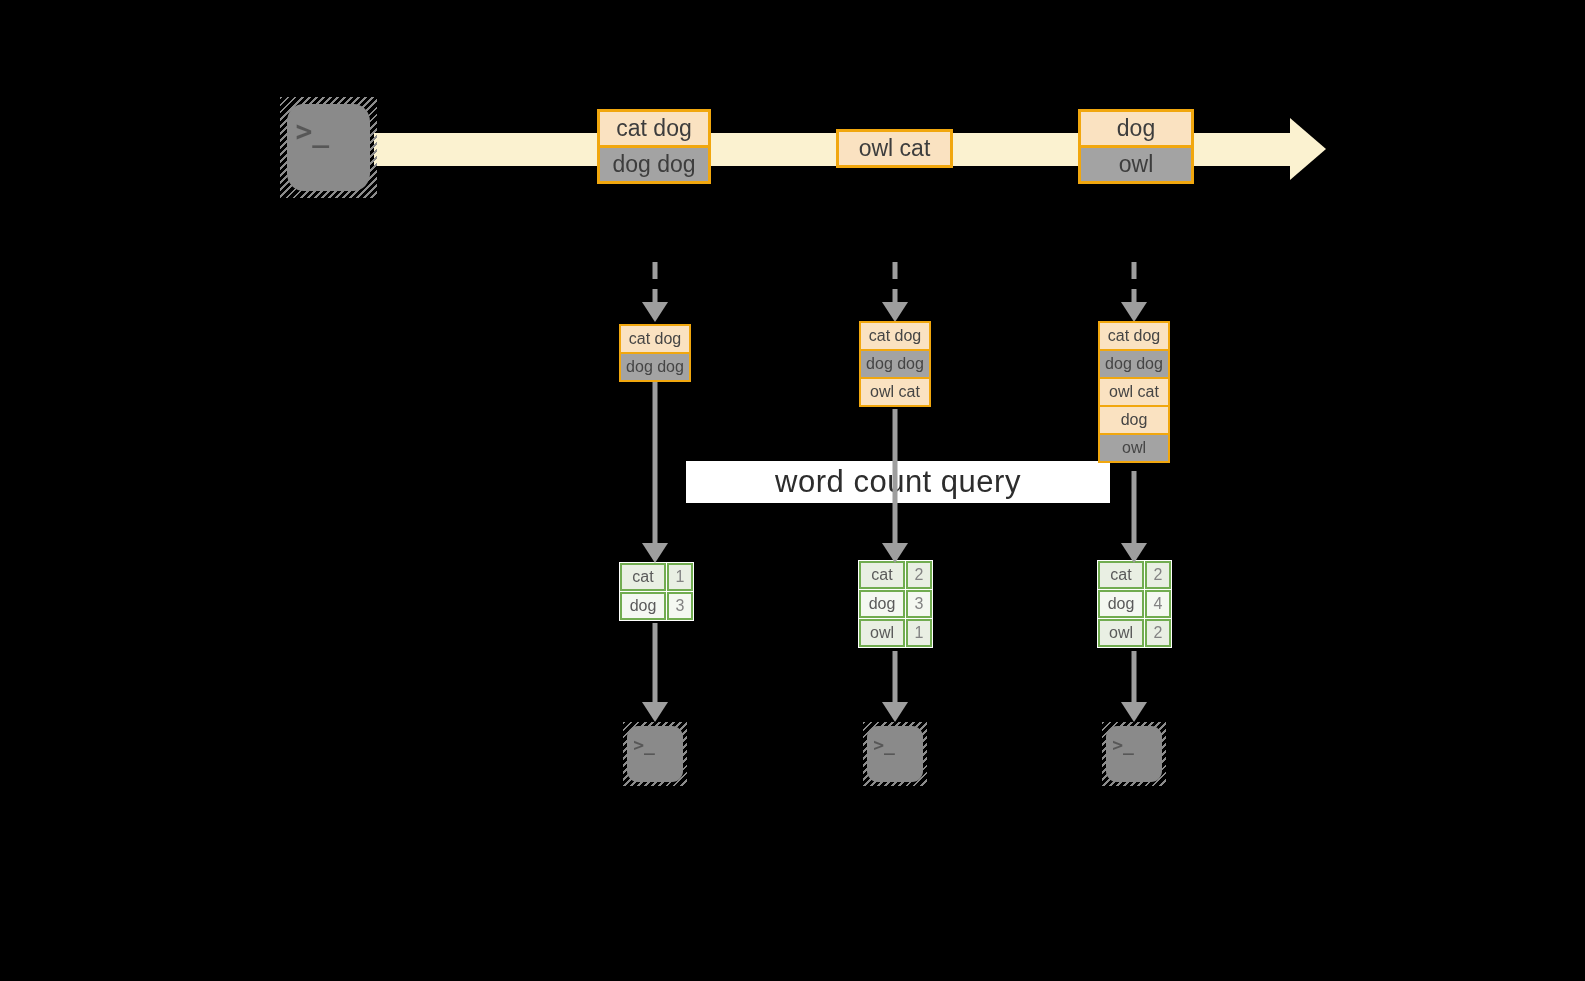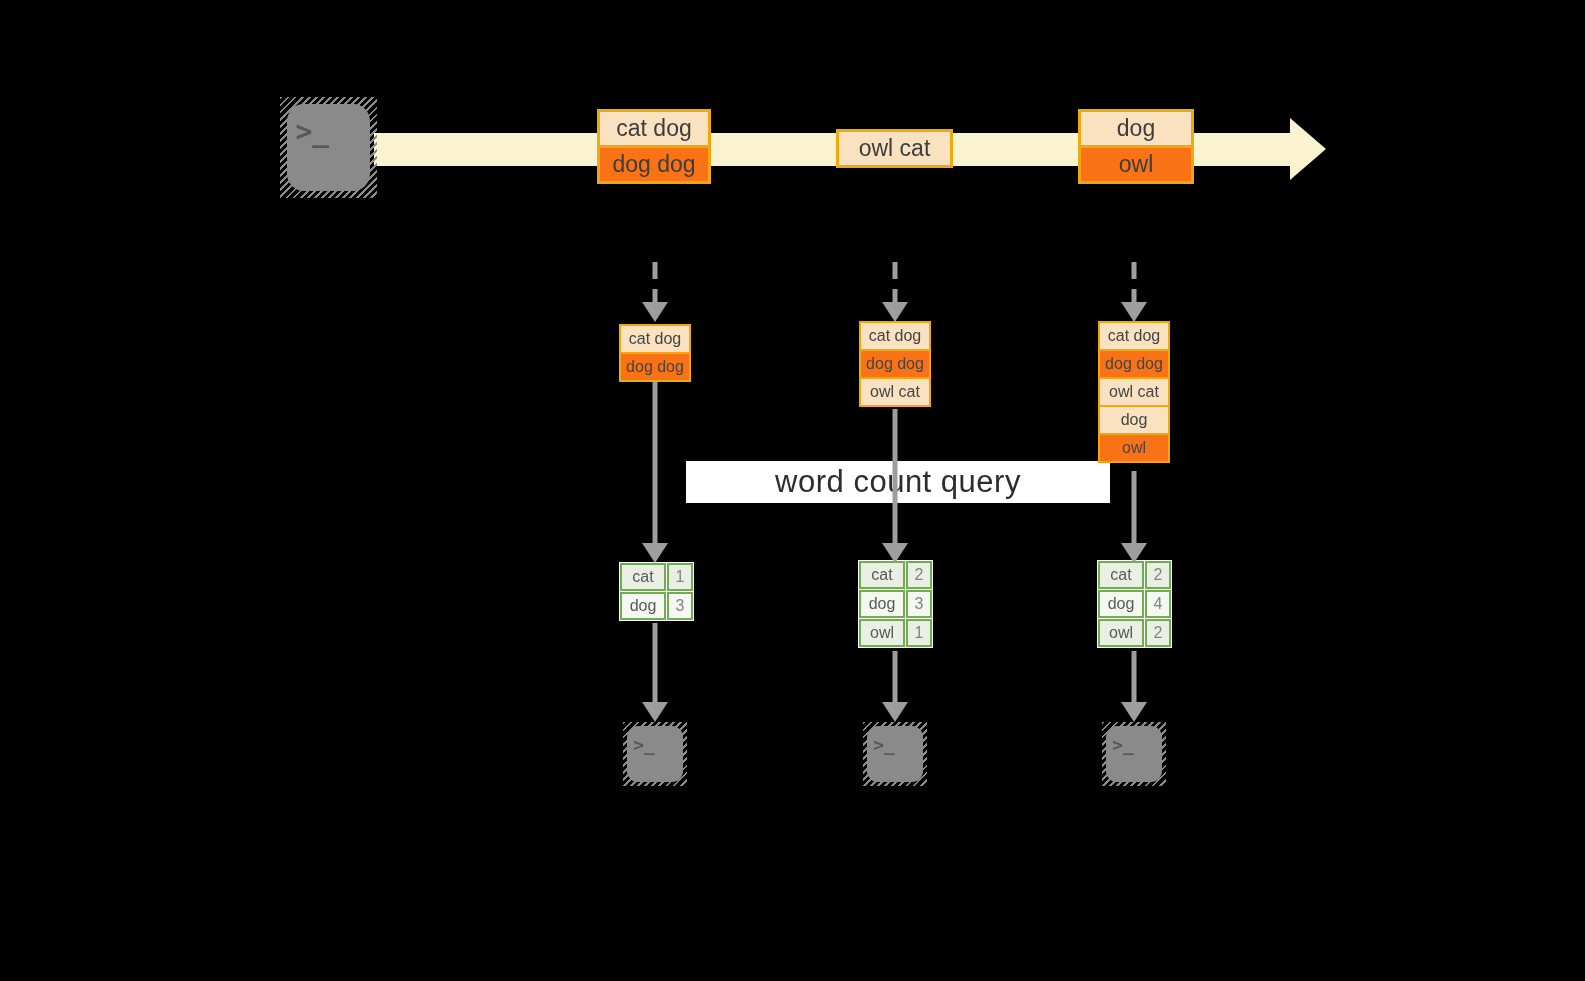--- a/index.html
+++ b/index.html
@@ -11,21 +11,21 @@
   .stream-head{position:absolute;left:1290px;top:118px;width:36px;height:62px;background:#fbf2d0;
                clip-path:polygon(0 0,100% 50%,0 100%);z-index:1;}
 
   
   .sbox{position:absolute;display:flex;flex-direction:column;z-index:2;}
   .scell{box-sizing:border-box;width:100%;height:39px;border:3px solid #f1a70e;
          display:flex;align-items:center;justify-content:center;
          font-size:23px;color:#3d3d3d;}
   .scell + .scell{margin-top:-3px;}
   .fill-dark{background:#fae2c1;}
-  .fill-light{background:#f97316;}
+  .fill-light{background:#a3a3a3;}
 
   .mstack{position:absolute;width:72px;display:flex;flex-direction:column;z-index:4;}
   .mcell{box-sizing:border-box;width:100%;height:30px;border:2px solid #f1a70e;
          display:flex;align-items:center;justify-content:center;
          font-size:16px;color:#454545;}
   .mcell + .mcell{margin-top:-2px;}
 
   
   .arrow{position:absolute;width:26px;z-index:3;}
   .arrow .line{position:absolute;left:50%;transform:translateX(-50%);top:0;width:5px;background:#9e9e9e;}

